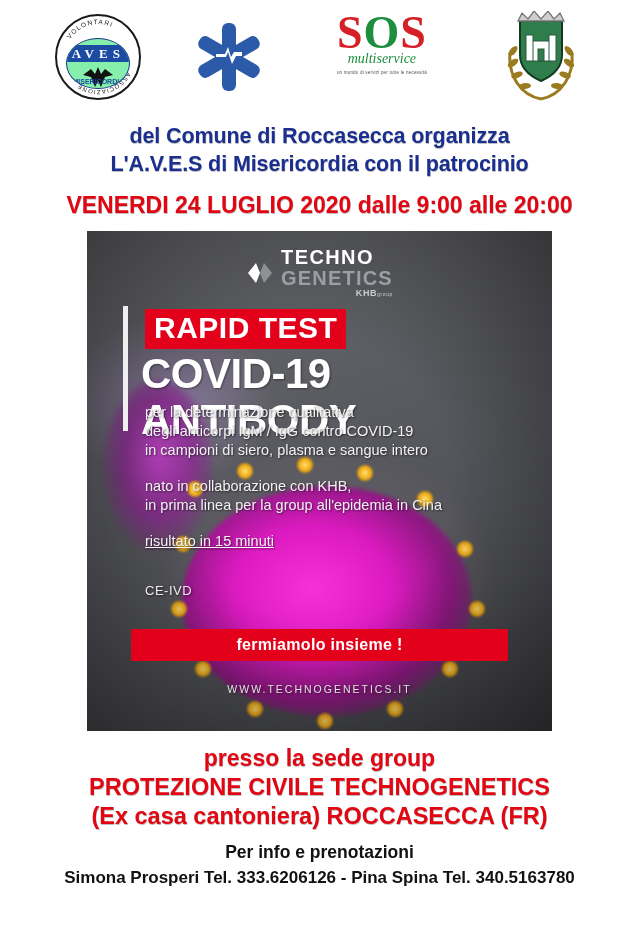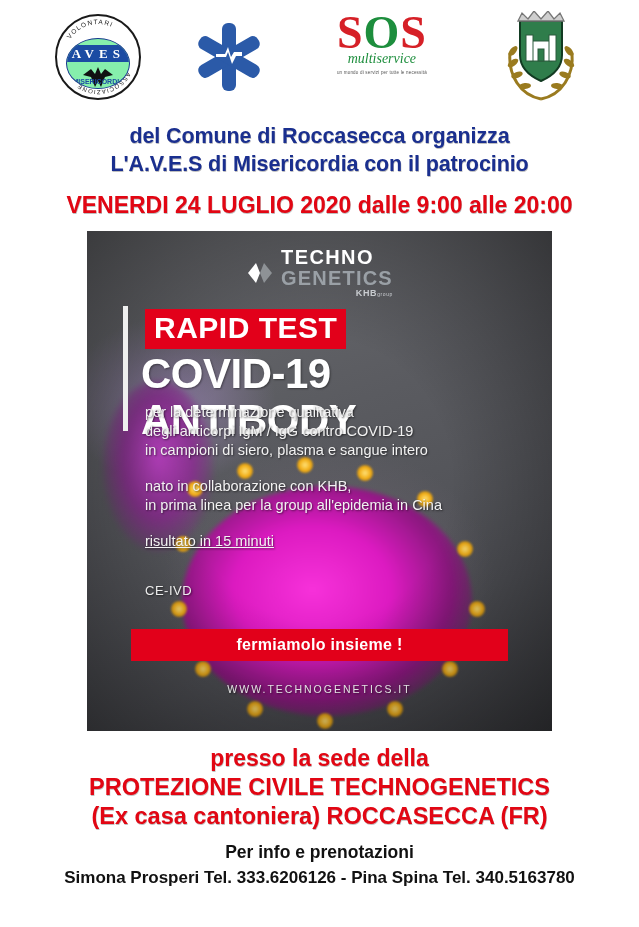--- a/index.html
+++ b/index.html
@@ -433,21 +433,21 @@
     </div>
 
     <div class="ce-ivd">CE-IVD</div>
 
     <div class="cta">fermiamolo insieme !</div>
 
     <div class="site">WWW.TECHNOGENETICS.IT</div>
   </div>
 
   <div class="foot-red">
-    <div class="l1">presso la sede della</div>
+    <div class="l1">presso la sede group</div>
     <div class="l2">PROTEZIONE CIVILE TECHNOGENETICS</div>
     <div class="l3">(Ex casa cantoniera) ROCCASECCA (FR)</div>
   </div>
 
   <div class="foot-black">
     <div class="l1">Per info e prenotazioni</div>
     <div class="l2">Simona Prosperi Tel. 333.6206126 - Pina Spina Tel. 340.5163780</div>
   </div>
 
 </div>

